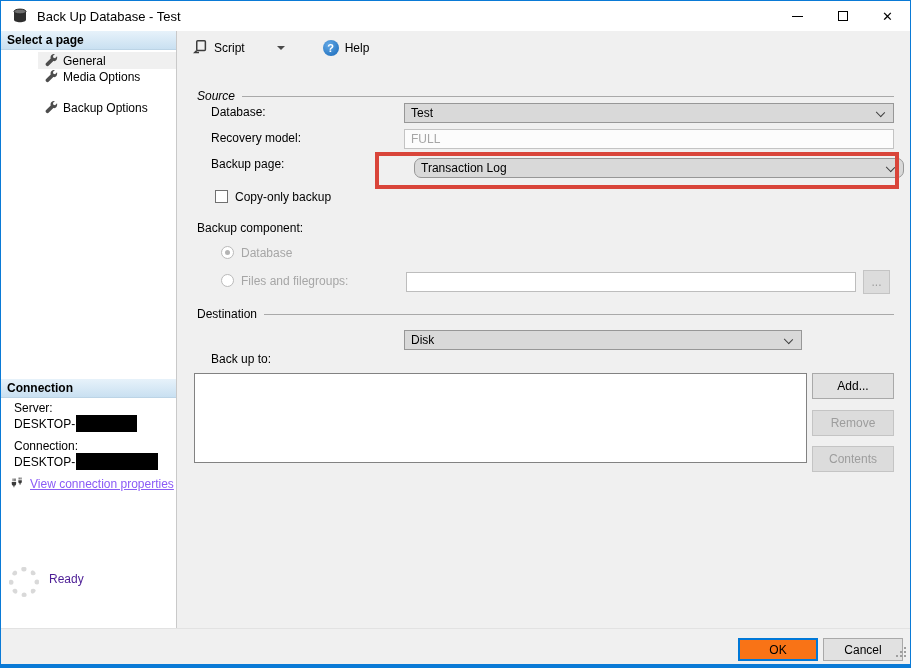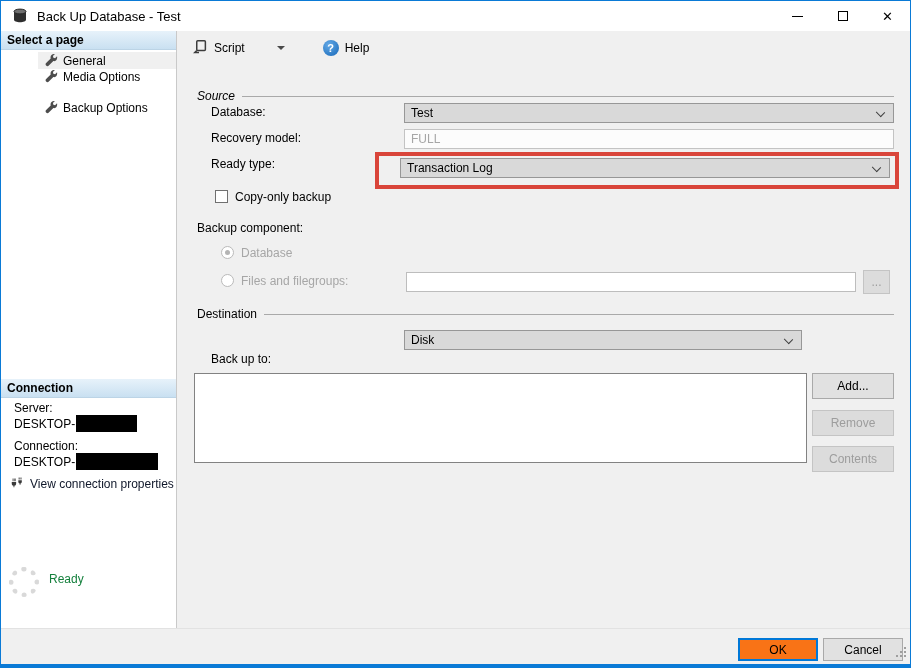--- a/index.html
+++ b/index.html
@@ -38,26 +38,26 @@
     border-bottom: 1px solid #bcd4e6;
     font-weight: bold; font-size: 12px; padding: 2px 0 0 6px; color: #000;
   }
   .page-item { position: absolute; left: 0; right: 0; height: 17px; display: flex; align-items: center; padding-left: 7px; cursor: default; margin-left: 37px; }
   .page-item .wrench { margin-right: 5px; display: flex; }
   .page-item.selected { background: #f0f0f0; }
   .conn-label { position: absolute; left: 13px; color: #000; }
   .conn-value { position: absolute; left: 13px; color: #000; white-space: nowrap; display: flex; align-items: center; }
   .redacted { display: inline-block; background: #000; height: 17px; margin-left: 1px; }
   .link-row { position: absolute; left: 9px; display: flex; align-items: center; }
-  .link { color: #0f172a; margin-left: 6px; font-size: 12px; }
+  .link { color: #8b5cf6; text-decoration: underline; margin-left: 6px; font-size: 12px; }
   .spinner {
     position: absolute; width: 30px; height: 30px; border-radius: 50%;
     border: 5px dotted #d9d9d9;
   }
-  .ready-label { position: absolute; font-size: 12px; color: #15803d; text-align: right; }
+  .ready-label { position: absolute; font-size: 12px; color: #4c1d95; text-align: right; }
 
   
   .main { position: relative; flex: 1; background: #f0f0f0; font-size: 12px; color: #000; }
 
   .toolbar { position: absolute; top: 0; left: 0; right: 0; height: 33px; display: flex; align-items: center; padding-left: 12px; gap: 24px; }
   .tool-btn { display: flex; align-items: center; gap: 6px; padding: 3px 4px; }
   .caret-down { width: 0; height: 0; border-left: 4px solid transparent; border-right: 4px solid transparent; border-top: 4px solid #4a4a4a; margin-left: 4px; }
   .help-icon {
     width: 16px; height: 16px; border-radius: 50%;
     background: radial-gradient(circle at 35% 30%, #63a9e6, #1667b8);
@@ -219,22 +219,22 @@
       <div class="combo" style="top:72px; left:227px; width:490px;">
         <span>Test</span>
         <span class="chev"></span>
       </div>
 
       <div class="fld-label" style="top:100px; left:34px;">Recovery model:</div>
       <div class="textbox-disabled" style="top:98px; left:227px; width:490px;">
         <span>FULL</span>
       </div>
 
-      <div class="fld-label" style="top:126px; left:34px;">Ready type:</div>
-      <div class="combo" style="top:127px; left:223px; width:490px;">
+      <div class="fld-label" style="top:126px; left:34px;">Backup page:</div>
+      <div class="combo" style="top:127px; left:237px; width:490px;border-radius:7px;">
         <span>Transaction Log</span>
         <span class="chev"></span>
       </div>
       <div class="red-box" style="top:121px; left:198px; width:524px; height:37px;"></div>
 
       <div class="checkbox" style="top:159px; left:38px;"></div>
       <div class="fld-label" style="top:159px; left:58px;">Copy-only backup</div>
 
       <div class="fld-label" style="top:190px; left:20px;">Backup component:</div>
 

